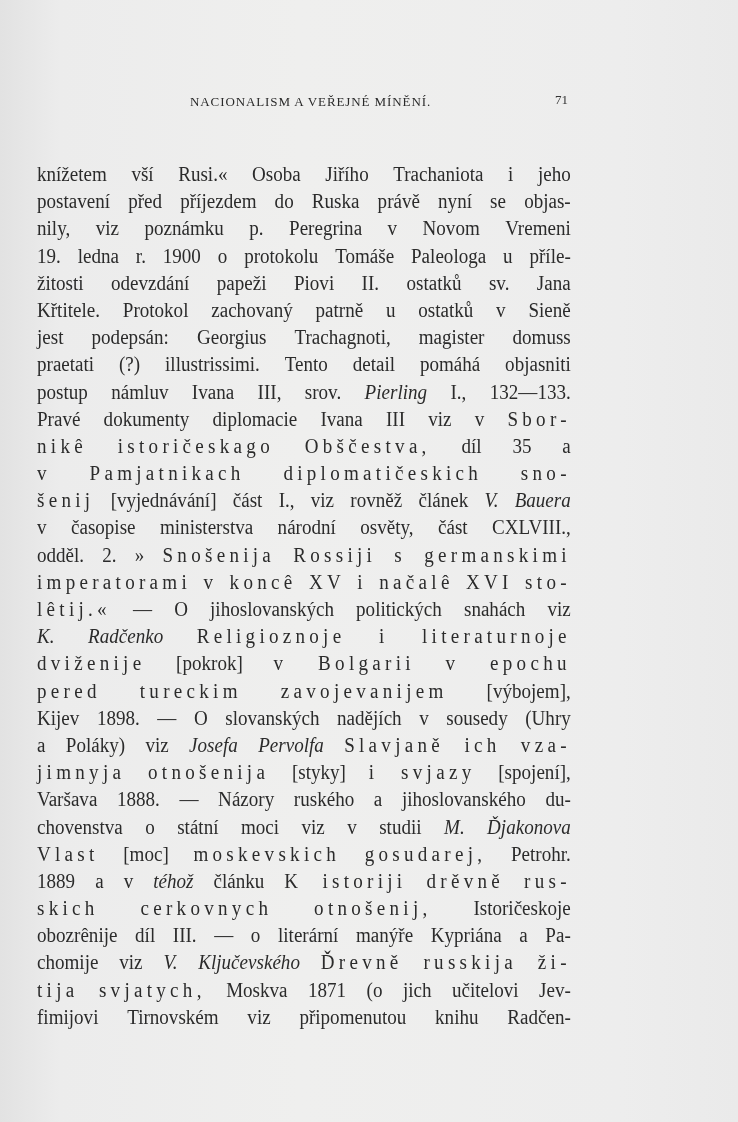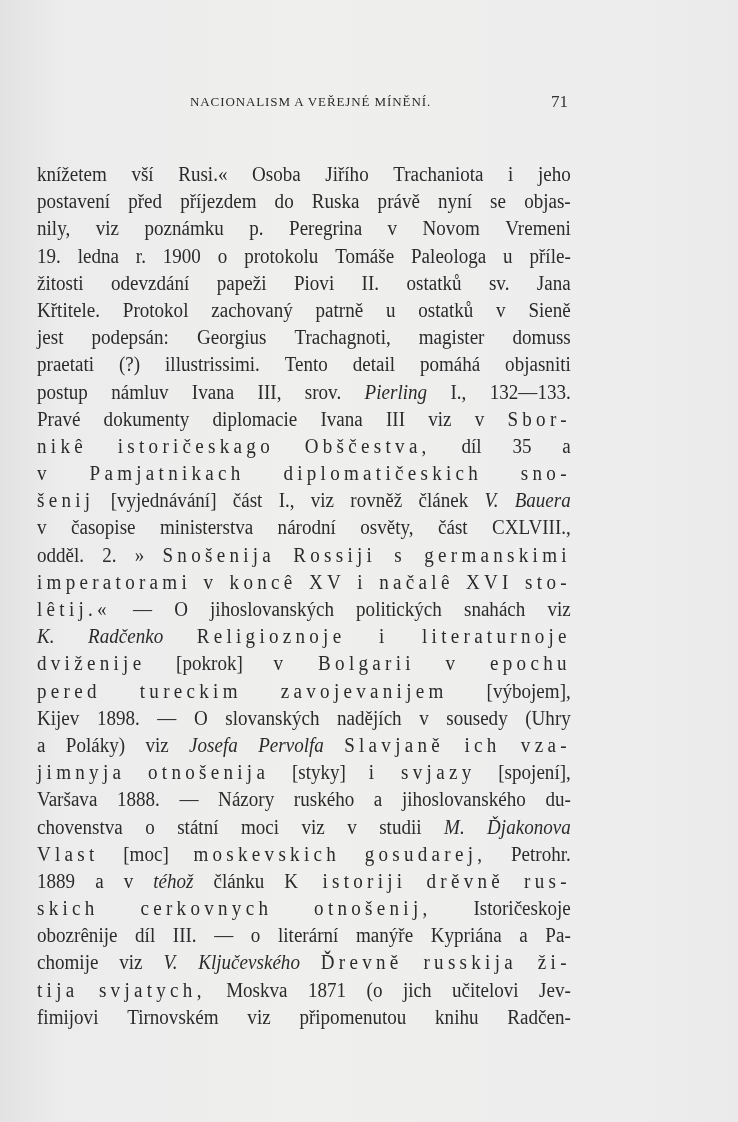--- a/index.html
+++ b/index.html
@@ -20,21 +20,21 @@
     position: absolute; top: 94px; left: 160px; width: 410px; height: 20px;
   }
   .header-title {
     position: absolute; left: 0; top: 0;
     font-size: 13px; letter-spacing: 0.9px;
     font-variant: small-caps; text-transform: none;
     color: #2a2a2a; white-space: nowrap; margin-left: 30px;
   }
   .page-number {
     position: absolute; right: 2px; top: -2px;
-    font-size: 17px; color: #333;
+    font-size: 13px; color: #333;
   }
   .body-text {
     position: absolute; left: 37px; top: 161px; width: 534px;
   }
   .line {
     height: 27.2px; line-height: 27.2px;
     font-size: 20.5px;
     white-space: nowrap;
     display: flex; justify-content: space-between;
     transform: scaleX(0.93); transform-origin: left center;

